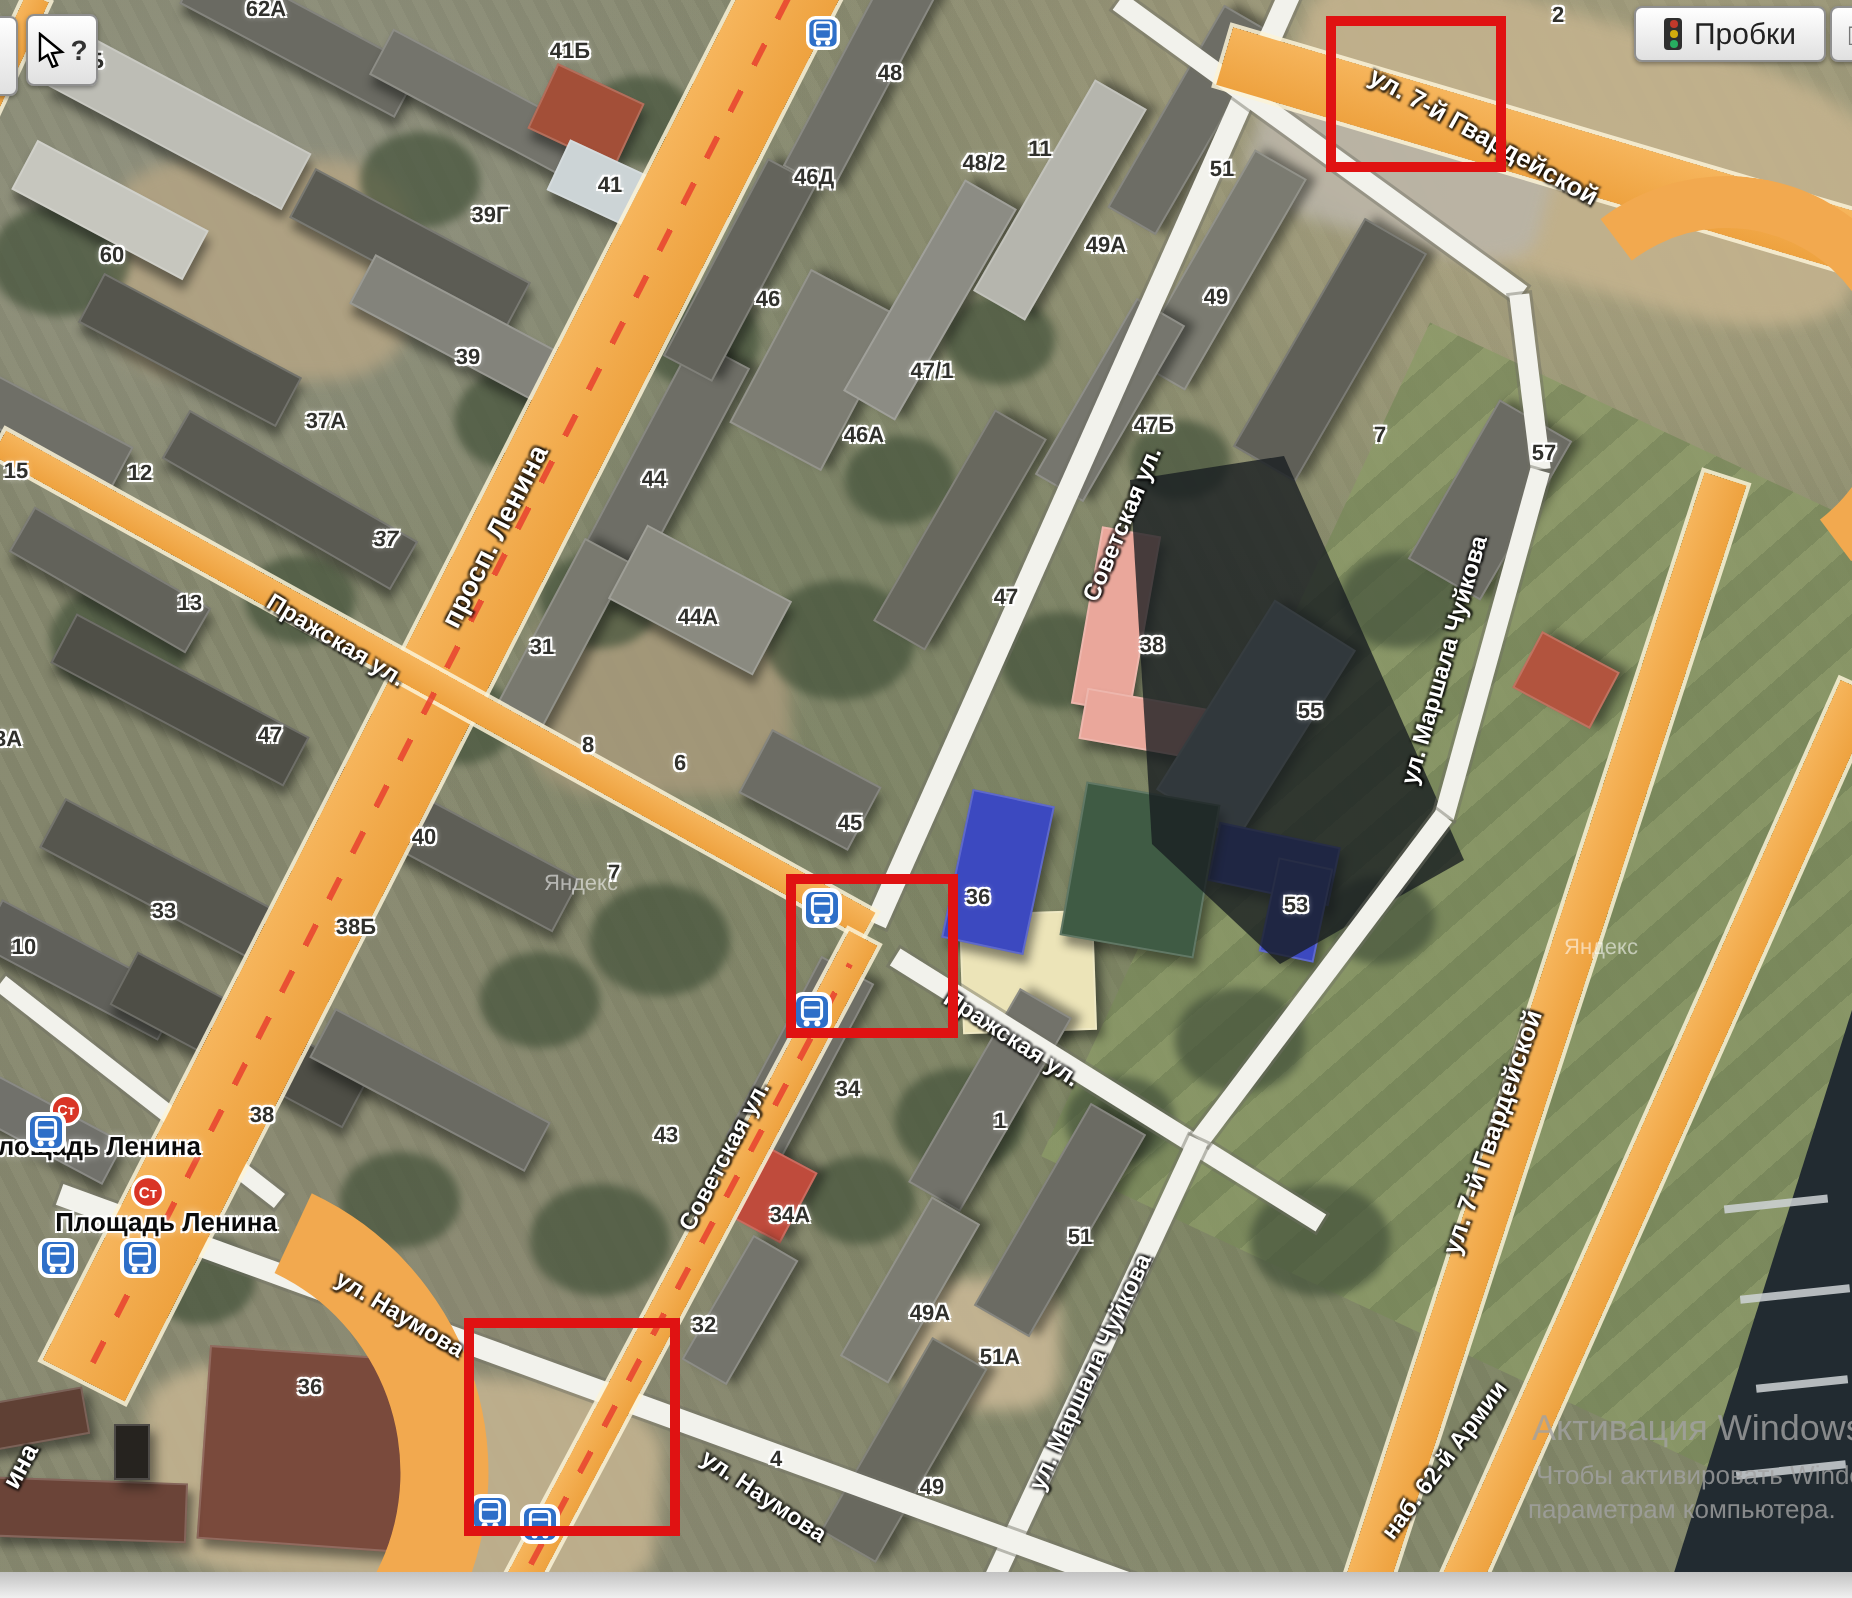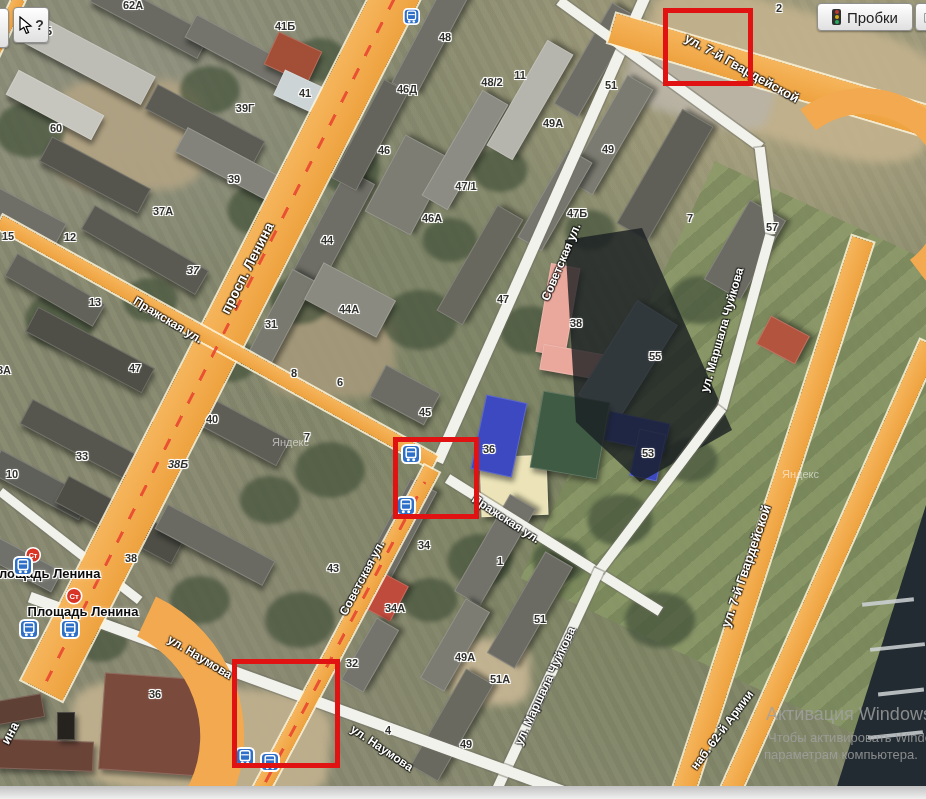--- a/index.html
+++ b/index.html
@@ -235,21 +235,21 @@
       <div class="num" style="left: 576px; top: 323px; transform: translate(-50%, -50%) rotate(0deg); position: absolute;">38</div>
       <div class="num" style="left: 655px; top: 356px; transform: translate(-50%, -50%) rotate(0deg); position: absolute;">55</div>
       <div class="num" style="left: 271px; top: 324px; transform: translate(-50%, -50%) rotate(0deg); position: absolute;">31</div>
       <div class="num" style="left: 294px; top: 373px; transform: translate(-50%, -50%) rotate(0deg); position: absolute;">8</div>
       <div class="num" style="left: 340px; top: 382px; transform: translate(-50%, -50%) rotate(0deg); position: absolute;">6</div>
       <div class="num" style="left: 135px; top: 368px; transform: translate(-50%, -50%) rotate(0deg); position: absolute;">47</div>
       <div class="num" style="left: 4px; top: 370px; transform: translate(-50%, -50%) rotate(0deg); position: absolute;">3А</div>
       <div class="num" style="left: 82px; top: 456px; transform: translate(-50%, -50%) rotate(0deg); position: absolute;">33</div>
       <div class="num" style="left: 12px; top: 474px; transform: translate(-50%, -50%) rotate(0deg); position: absolute;">10</div>
       <div class="num" style="left: 212px; top: 419px; transform: translate(-50%, -50%) rotate(0deg); position: absolute;">40</div>
-      <div class="num" style="left: 178px; top: 464px; transform: translate(-50%, -50%) rotate(0deg); position: absolute; font-style: italic;">38Б</div>
+      <div class="num" style="left: 178px; top: 464px; transform: translate(-50%, -50%) rotate(0deg); position: absolute;">38Б</div>
       <div class="num" style="left: 425px; top: 412px; transform: translate(-50%, -50%) rotate(0deg); position: absolute;">45</div>
       <div class="num" style="left: 489px; top: 449px; transform: translate(-50%, -50%) rotate(0deg); position: absolute;">36</div>
       <div class="num" style="left: 648px; top: 453px; transform: translate(-50%, -50%) rotate(0deg); position: absolute; text-align: right;">53</div>
       <div class="num" style="left: 307px; top: 437px; transform: translate(-50%, -50%) rotate(0deg); position: absolute;">7</div>
       <div class="num" style="left: 424px; top: 545px; transform: translate(-50%, -50%) rotate(0deg); position: absolute;">34</div>
       <div class="num" style="left: 333px; top: 568px; transform: translate(-50%, -50%) rotate(0deg); position: absolute;">43</div>
       <div class="num" style="left: 131px; top: 558px; transform: translate(-50%, -50%) rotate(0deg); position: absolute;">38</div>
       <div class="num" style="left: 500px; top: 561px; transform: translate(-50%, -50%) rotate(0deg); position: absolute;">1</div>
       <div class="num" style="left: 395px; top: 608px; transform: translate(-50%, -50%) rotate(0deg); position: absolute;">34А</div>
       <div class="num" style="left: 540px; top: 619px; transform: translate(-50%, -50%) rotate(0deg); position: absolute;">51</div>

